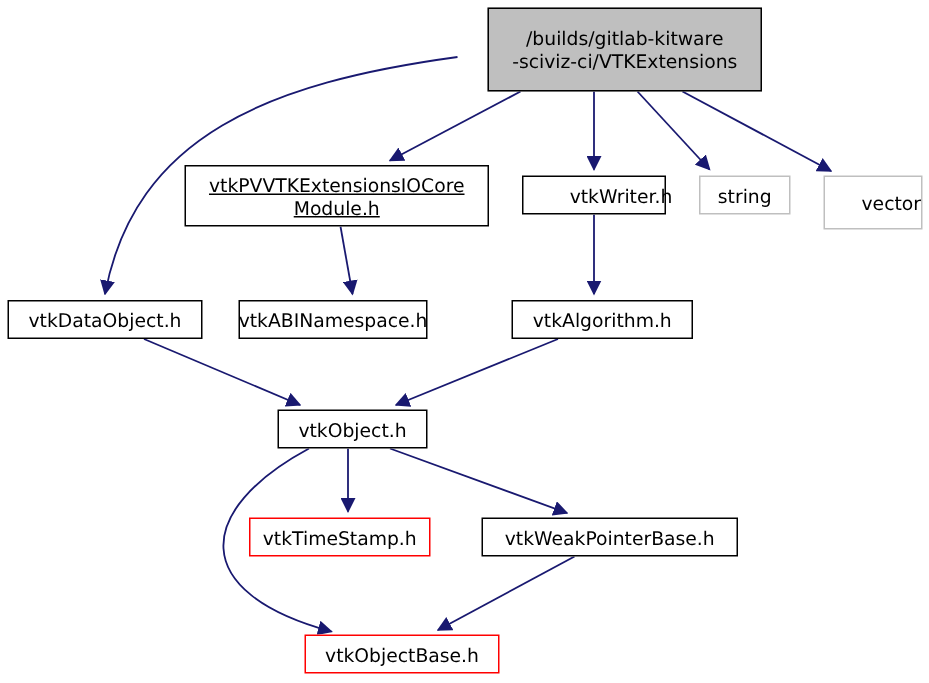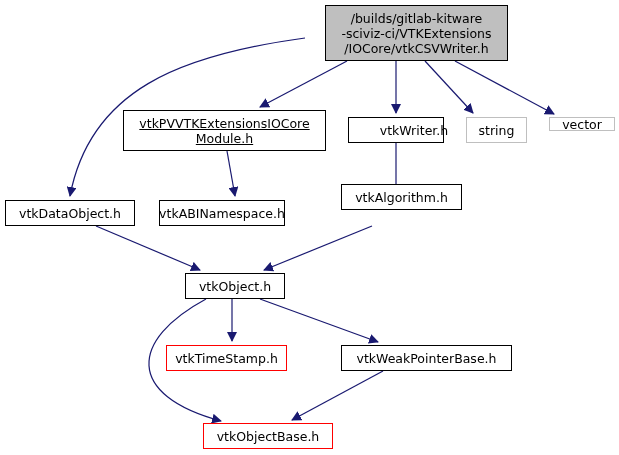--- a/index.html
+++ b/index.html
@@ -32,48 +32,47 @@
       <path d="M232,299 L232,341" stroke="#191970" marker-end="url(#arr)"></path>
       <path d="M260,299 L378,342" stroke="#191970" marker-end="url(#arr)"></path>
       <path d="M206,299 C130,340 125,395 221,421" stroke="#191970" marker-end="url(#arr)"></path>
       <path d="M383,371 L292,420" stroke="#191970" marker-end="url(#arr)"></path>
     </g>
 </svg>
 
 <div class="node root" style="left:305px;top:5px;width:183px;height:56px;margin-left:20px;">
     <span>/builds/gitlab-kitware</span>
     <span>-sciviz-ci/VTKExtensions</span>
-    <span>/IOCore/vtkCSVWriter.h</span>
   </div>
 <div class="node" style="left:123px;top:110px;width:203px;height:41px;text-decoration:underline;">
     <span>vtkPVVTKExtensionsIOCore</span>
     <span>Module.h</span>
   </div>
 <div class="node" style="left:348px;top:117px;width:96px;height:26px;padding-left:36px;">
     <span>vtkWriter.h</span>
   </div>
 <div class="node ext" style="left:466px;top:117px;width:61px;height:26px;">
     <span>string</span>
   </div>
-<div class="node ext" style="left:549px;top:117px;width:66px;height:14px;">
+<div class="node ext" style="left:549px;top:117px;width:66px;height:36px;align-items:flex-end;">
     <span>vector</span>
   </div>
 <div class="node" style="left:5px;top:200px;width:130px;height:26px;">
     <span>vtkDataObject.h</span>
   </div>
 <div class="node" style="left:159px;top:200px;width:126px;height:26px;">
     <span>vtkABINamespace.h</span>
   </div>
-<div class="node" style="left:341px;top:184px;width:121px;height:26px;text-align:center;">
+<div class="node" style="left:341px;top:200px;width:121px;height:26px;text-align:center;">
     <span>vtkAlgorithm.h</span>
   </div>
 <div class="node" style="left:185px;top:273px;width:100px;height:26px;">
     <span>vtkObject.h</span>
   </div>
 <div class="node red" style="left:166px;top:345px;width:121px;height:26px;">
     <span>vtkTimeStamp.h</span>
   </div>
-<div class="node" style="left:321px;top:345px;width:171px;height:26px;margin-left:20px;">
+<div class="node" style="left:321px;top:345px;width:171px;height:26px;">
     <span>vtkWeakPointerBase.h</span>
   </div>
 <div class="node red" style="left:203px;top:423px;width:130px;height:26px;">
     <span>vtkObjectBase.h</span>
   </div>
 
 </body></html>

